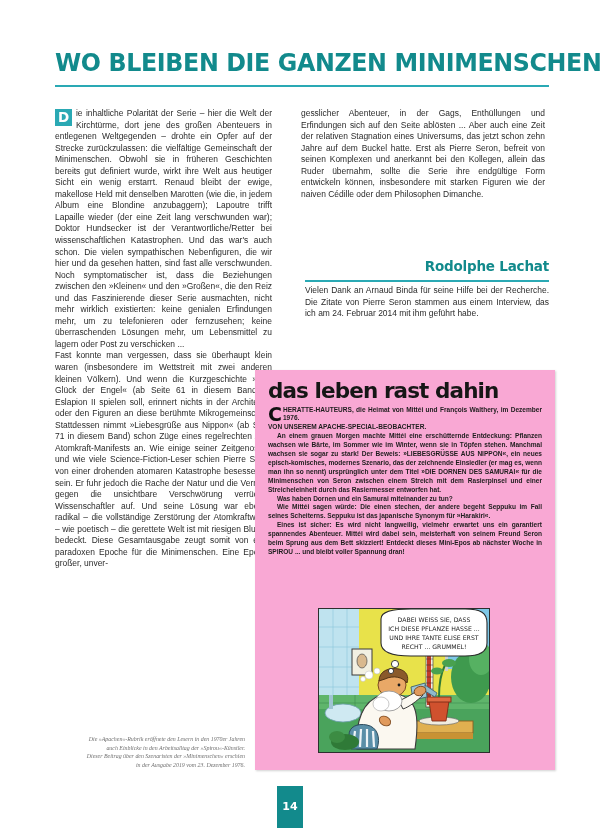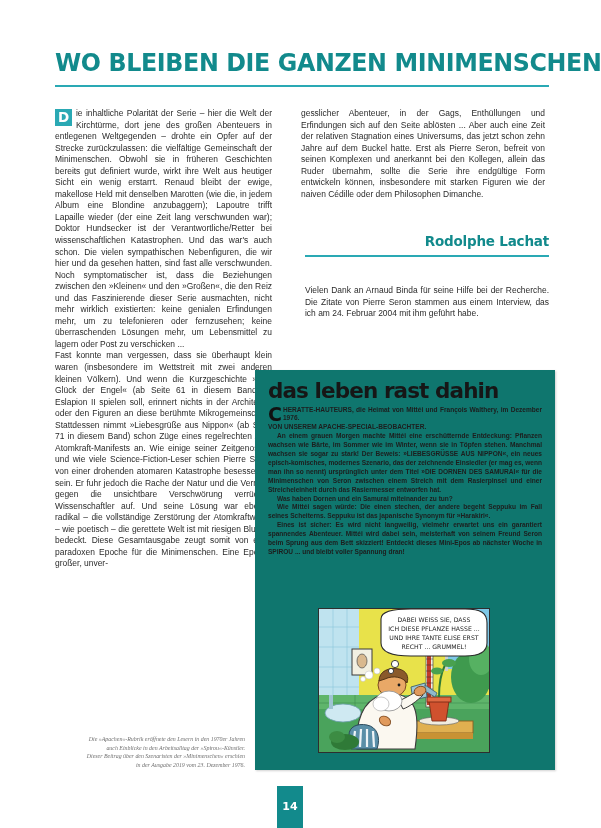--- a/index.html
+++ b/index.html
@@ -89,21 +89,21 @@
     font-size: 13.5px;
     line-height: 17px;
     text-align: center;
     margin: 1px 4px 0 0;
   }
 
   
   .author-block {
     position: absolute;
     left: 305px;
-    top: 234px;
+    top: 259px;
     width: 244px;
     text-align: right;
   }
   .author-name {
     font-family: "DejaVu Sans", sans-serif;
     font-weight: bold;
     font-size: 13.5px;
     color: #128a8c;
     letter-spacing: -0.2px;
     line-height: 1.1;
@@ -126,21 +126,21 @@
     color: #2b2b2b;
   }
 
   
   .inset {
     position: absolute;
     left: 255px;
     top: 370px;
     width: 300px;
     height: 400px;
-    background: #0f766e;
+    background: #f9a8d4;
     box-shadow: 1px 1px 2px rgba(0,0,0,0.18);
     box-sizing: border-box;
     padding: 10px 13px 12px 13px;
   }
   .inset-title {
     font-family: "DejaVu Sans", sans-serif;
     font-weight: bold;
     font-size: 21.5px;
     letter-spacing: -0.9px;
     color: #161616;
@@ -232,21 +232,21 @@
   </div>
 
   <div class="col-right body-text">
     <p>gesslicher Abenteuer, in der Gags, Enthüllungen und Erfindungen sich auf den Seite ablösten ... Aber auch eine Zeit der relativen Stagnation eines Universums, das jetzt schon zehn Jahre auf dem Buckel hatte. Erst als Pierre Seron, befreit von seinen Komplexen und anerkannt bei den Kollegen, allein das Ruder übernahm, sollte die Serie ihre endgültige Form entwickeln können, insbesondere mit starken Figuren wie der naiven Cédille oder dem Philosophen Dimanche.</p>
   </div>
 
   <div class="author-block">
     <div class="author-name">Rodolphe Lachat</div>
     <div class="author-rule"></div>
   </div>
-  <div class="ack-text">Vielen Dank an Arnaud Binda für seine Hilfe bei der Recherche. Die Zitate von Pierre Seron stammen aus einem Interview, das ich am 24. Februar 2004 mit ihm geführt habe.</div>
+  <div class="ack-text">Vielen Dank an Arnaud Binda für seine Hilfe bei der Recherche. Die Zitate von Pierre Seron stammen aus einem Interview, das ich am 24. Februar 2014 mit ihm geführt habe.</div>
 
   <div class="inset">
     <div class="inset-title">das leben rast dahin</div>
     <div class="inset-body">
       <p class="inset-lead"><span class="inset-dropcap">C</span><span>HERATTE-HAUTEURS, die Heimat von Mittéi und François Walthery, im Dezember 1976.</span></p>
       <p class="caps-line">VON UNSEREM APACHE-SPECIAL-BEOBACHTER.</p>
       <p class="inset-indent">An einem grauen Morgen machte Mittéi eine erschütternde Entdeckung: Pflanzen wachsen wie Bärte, im Sommer wie im Winter, wenn sie in Töpfen stehen. Manchmal wachsen sie sogar zu stark! Der Beweis: »LIEBESGRÜSSE AUS NIPPON«, ein neues episch-komisches, modernes Szenario, das der zeichnende Einsiedler (er mag es, wenn man ihn so nennt) ursprünglich unter dem Titel »DIE DORNEN DES SAMURAI« für die Minimenschen von Seron zwischen einem Streich mit dem Rasierpinsel und einer Streicheleinheit durch das Rasiermesser entworfen hat.</p>
       <p class="inset-indent">Was haben Dornen und ein Samurai miteinander zu tun?</p>
       <p class="inset-indent">Wie Mittéi sagen würde: Die einen stechen, der andere begeht Seppuku im Fall seines Scheiterns. Seppuku ist das japanische Synonym für »Harakiri«.</p>
       <p class="inset-indent">Eines ist sicher: Es wird nicht langweilig, vielmehr erwartet uns ein garantiert spannendes Abenteuer. Mittéi wird dabei sein, meisterhaft von seinem Freund Seron beim Sprung aus dem Bett skizziert! Entdeckt dieses Mini-Epos ab nächster Woche in SPIROU ... und bleibt voller Spannung dran!</p>

